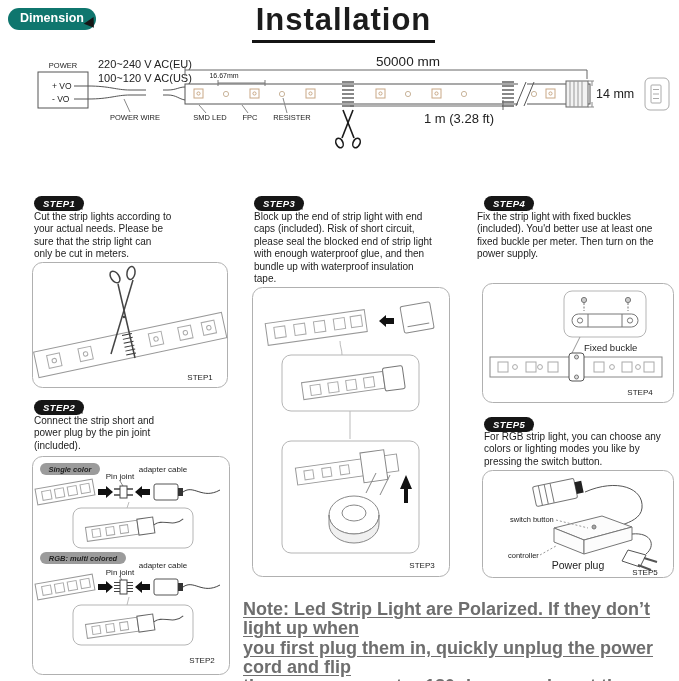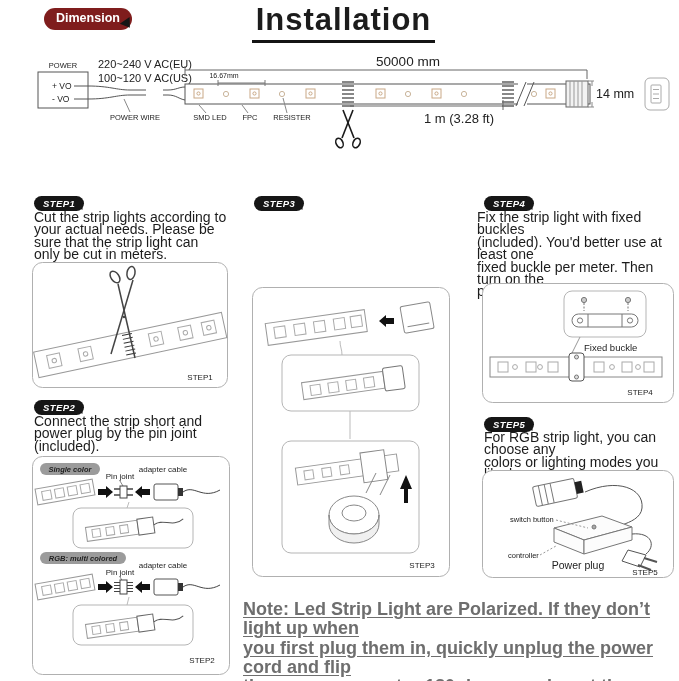--- a/index.html
+++ b/index.html
@@ -1,29 +1,29 @@
 <!DOCTYPE html>
 <html><head>
 <meta charset="utf-8">
 <style>
   html,body{margin:0;padding:0;background:#fff;}
   .canvas{position:relative;width:679px;height:681px;background:#fff;overflow:hidden;
           font-family:"Liberation Sans",sans-serif;color:#1c1c1c;}
-  .bubble{position:absolute;background:#7f1d1d;color:#fff;font-weight:bold;font-size:12.5px;
-          line-height:1;padding:4px 12px 5px;border-radius:11px;z-index:2;margin-left:36px;}
+  .bubble{position:absolute;background:#0f766e;color:#fff;font-weight:bold;font-size:12.5px;
+          line-height:1;padding:4px 12px 5px;border-radius:11px;z-index:2;}
   .bubble::after{content:"";position:absolute;right:-3px;bottom:-4px;width:0;height:0;
           border:6px solid transparent;border-top:9px solid #161616;transform:rotate(-35deg);}
   .title{position:absolute;top:2px;left:4px;width:100%;text-align:center;}
   .title span{display:inline-block;font-size:31px;font-weight:bold;letter-spacing:1px;
           border-bottom:3px solid #141414;padding:0 4px 2px;}
   .step-badge{position:absolute;background:#161616;color:#fff;font-style:italic;font-weight:bold;
           font-size:9.5px;line-height:1;padding:2.5px 9px 3px;border-radius:8px;letter-spacing:.4px;z-index:2;}
   .step-badge::after{content:"";position:absolute;right:-2px;bottom:-3px;width:0;height:0;
           border:4px solid transparent;border-top:6px solid #161616;transform:rotate(-35deg);}
-  .step-text{position:absolute;font-size:14px;line-height:12.4px;color:#1c1c1c;white-space:pre-line;}
+  .step-text{position:absolute;font-size:10px;line-height:12.4px;color:#1c1c1c;white-space:pre-line;}
   .figure{position:absolute;}
   .note{position:absolute;left:243px;top:600px;width:436px;font-size:18px;font-weight:bold;
         line-height:19.3px;color:#6e6e6e;text-decoration:underline;text-underline-offset:2px;
         white-space:pre-line;}
   svg{font-family:"Liberation Sans",sans-serif;display:block;}
   svg text{fill:#222;}
 </style>
 </head>
 <body>
 
@@ -234,20 +234,26 @@
             <rect x="88" y="165" width="8" height="8"></rect>
           </g>
         <rect x="106" y="161" width="16" height="16" stroke="#666"></rect>
         <path d="M122,169 C132,163 140,175 152,167" stroke="#555" fill="none"></path>
       </g>
     </g>
     <text x="170" y="207" text-anchor="middle" font-size="8" fill="#444">STEP2</text>
   </svg>
 
   <div class="step-badge" style="left:254px;top:196px"><span>STEP3</span></div>
+  <div class="step-text" style="left:254px;top:211px">Block up the end of strip light with end
+caps (included). Risk of short circuit,
+please seal the blocked end of strip light
+with enough waterproof glue, and then
+bundle up with waterproof insulation
+tape.</div>
   <svg class="figure" style="left:252px;top:287px" width="198" height="290" viewBox="0 0 198 290">
     <rect x="0.5" y="0.5" width="197" height="289" rx="10" fill="#fff" stroke="#b0b0b0"></rect>
     <g transform="rotate(-8 75 38)" stroke="#999" fill="#fff">
       <rect x="14" y="28" width="100" height="22"></rect>
       <g stroke="#aaa">
         <rect x="22" y="33" width="11" height="11"></rect>
           <rect x="42" y="33" width="11" height="11"></rect>
         <rect x="62" y="33" width="11" height="11"></rect>
           <rect x="82" y="33" width="11" height="11"></rect>
         <rect x="99" y="33" width="11" height="11"></rect>

